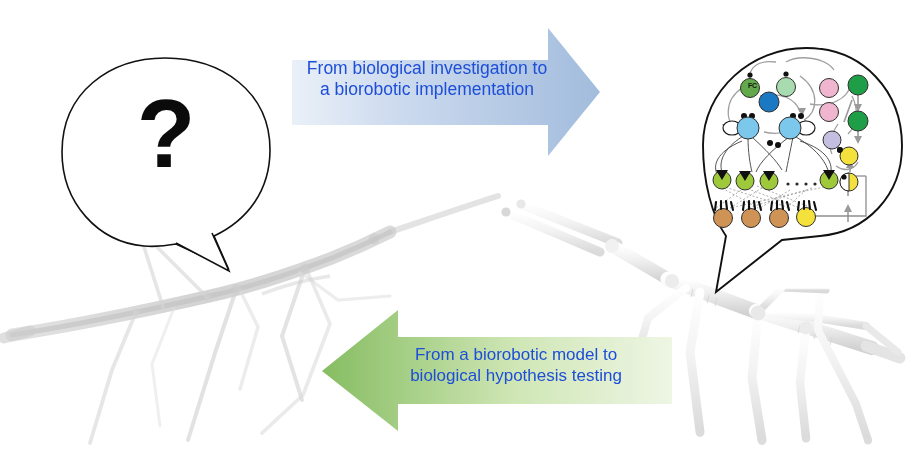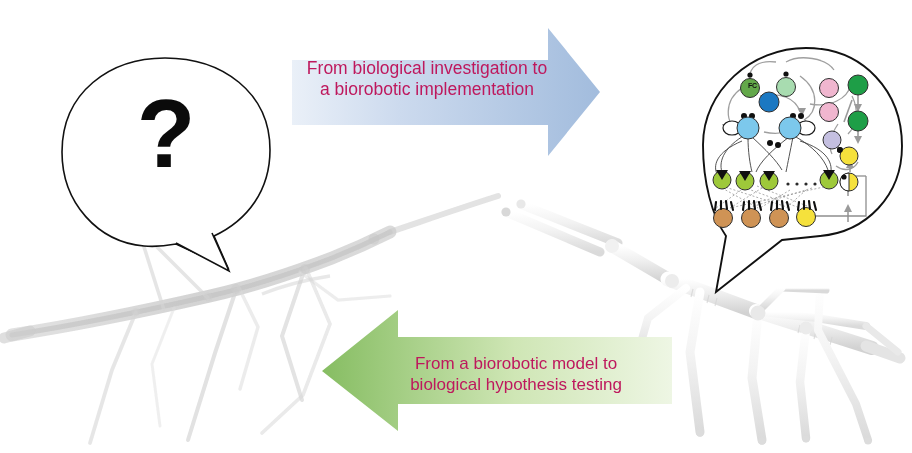--- a/index.html
+++ b/index.html
@@ -2,35 +2,34 @@
 <html><head>
 <meta charset="utf-8">
 <style>
   html,body{margin:0;padding:0;background:#ffffff;}
   body{width:912px;height:453px;overflow:hidden;
        font-family:"Liberation Sans","DejaVu Sans",sans-serif;}
   #stage{position:relative;width:912px;height:453px;background:#fff;}
   #scene{position:absolute;inset:0;}
   .arrow-text{
     position:absolute;
-    color:#be185d;
+    color:#1d4ed8;
     font-family:"Liberation Sans","DejaVu Sans",sans-serif;
     text-align:center;
     line-height:1.22;
     white-space:pre-line;
     pointer-events:none;
   }
   #blue-arrow-text{
     left:296px; top:58px; width:262px;
     font-size:17.5px;
   }
   #green-arrow-text{
     left:372px; top:345px; width:288px;
     font-size:17px;
-    margin-top:9px;
   }
   .qmark{
     position:absolute;
     left:106px; top:86px;
     width:120px;
     text-align:center;
     font-size:96px;
     font-weight:700;
     color:#0b0b0b;
     font-family:"Liberation Sans","DejaVu Sans",sans-serif;

